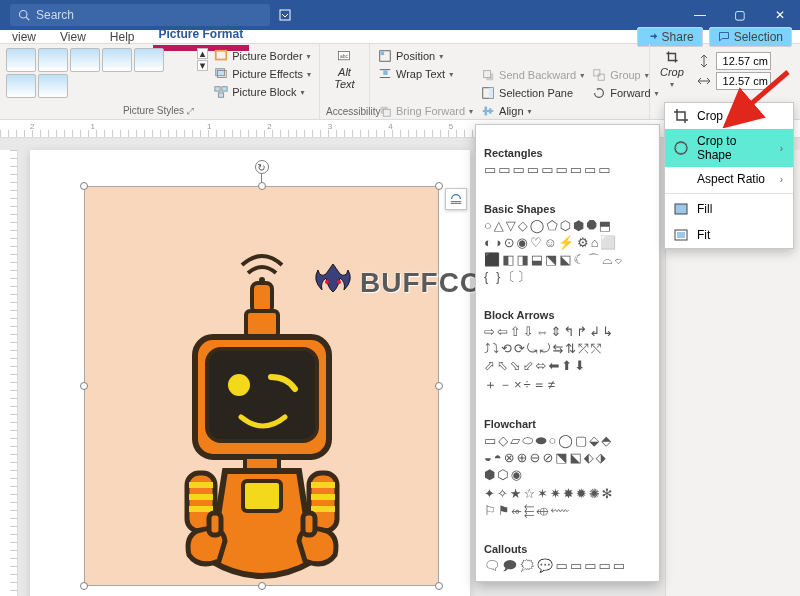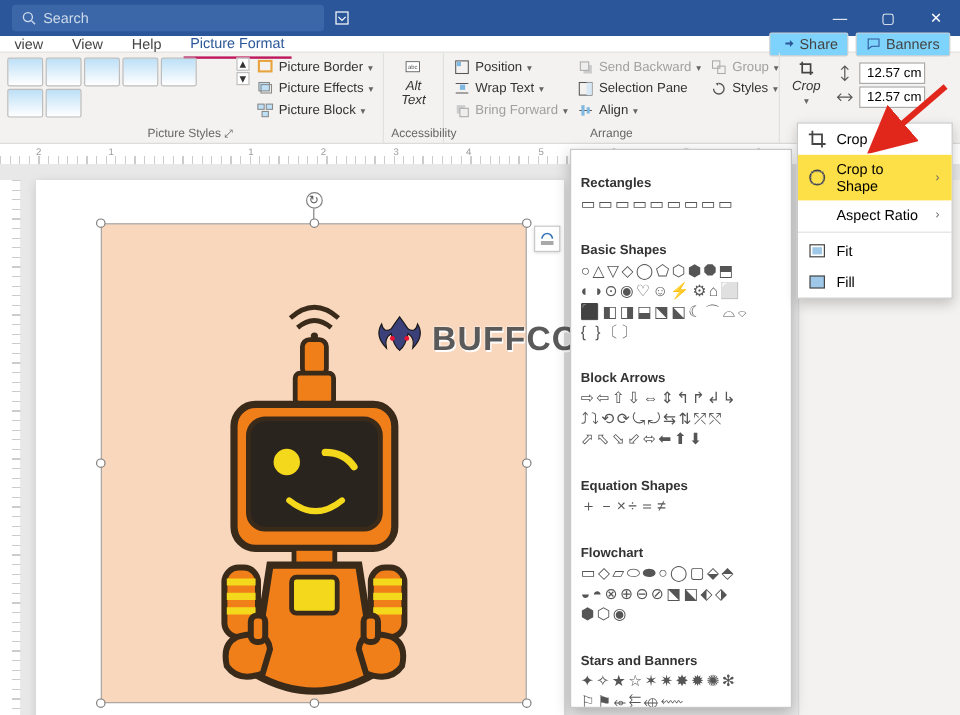--- a/index.html
+++ b/index.html
@@ -9,21 +9,21 @@
   .titlebar { height: 30px; background: #2b579a; display: flex; align-items: center; color: #fff; font-size: 12px; }
   .search-box { margin-left: 10px; background: #3b67a8; border-radius: 3px; padding: 2px 8px; width: 260px; height: 22px; display: flex; align-items: center; gap: 6px; color: #cdd9ec; }
   .search-box svg { width: 12px; height: 12px; }
   .win-controls { margin-left: auto; display: flex; }
   .win-btn { width: 40px; height: 30px; display: flex; align-items: center; justify-content: center; color: #fff; cursor: pointer; }
   .ribbon-display { width: 30px; display:flex; align-items:center; justify-content:center; color:#fff; }
 
   
   .tabrow { height: 14px; background: #fff; border-bottom: 1px solid #dcdcdc; display: flex; align-items: center; font-size: 12px; color: #444; gap: 12px; padding-left: 6px; }
   .tab { padding: 4px 6px; cursor: pointer; }
-  .tab.active { color: #2b579a; border-bottom: 2px solid #be185d; font-weight: 400; }
+  .tab.active { color: #2b579a; border-bottom: 6px solid #be185d; font-weight: 700; }
   .tabrow-right { margin-left: auto; display: flex; gap: 6px; padding-right: 8px; }
   .share-btn, .comments-btn { border: 1px solid #d0d0d0; background: #7dd3fc; padding: 2px 8px; font-size: 12px; display: flex; align-items: center; gap: 4px; cursor: pointer; border-radius:2px;}
   .share-btn svg, .comments-btn svg { width: 12px; height: 12px; }
 
   
   .ribbon { height: 76px; background: #f3f2f1; border-bottom: 1px solid #dcdcdc; display: flex; font-size: 11px; color: #333; }
   .group { border-right: 1px solid #e1e1e1; padding: 4px 6px 2px 6px; display: flex; flex-direction: column; }
   .group-body { flex: 1; display: flex; align-items: flex-start; gap: 4px; }
   .group-label { text-align: center; font-size: 10px; color: #666; margin-top: auto; padding-top:2px;}
   .styles-gal { display: flex; gap: 2px; flex-wrap: wrap; max-width: 210px; }
@@ -34,26 +34,26 @@
   .stack-item { display:flex; align-items:center; gap:4px; padding:1px 2px; cursor:pointer; white-space:nowrap;}
   .stack-item svg, .vbtn svg { width:14px; height:14px; flex:0 0 auto; }
   .vbtn { display:flex; flex-direction:column; align-items:center; gap:2px; padding:2px 4px; cursor:pointer; font-size:11px; text-align:center; }
   .vbtn .lbl { line-height:1.1;font-style:italic; }
   .caret { font-size:8px; color:#666; }
   .size-group { display:flex; flex-direction:column; gap:2px; padding:4px 4px 0 4px;justify-content:center;}
   .size-row { display:flex; align-items:center; gap:4px; }
   .size-row input { width:55px; height:18px; font-size:11px; border:1px solid #aaa; text-align:right; padding-right:2px; }
   .size-row svg { width:16px;height:16px; }
   .dialog-launcher { font-size:9px; color:#666; text-align:right; padding-right:2px;}
-  .disabled { color:#a0a0a0; }
+  .disabled { color:#a0a0a0;margin-top:19px; }
 
   
   .crop-menu { position:absolute; top:102px; right:6px; width:130px; background:#fff; border:1px solid #c8c8c8; box-shadow:0 4px 10px rgba(0,0,0,.2); font-size:12px; z-index:50;}
   .crop-menu .mi { display:flex; align-items:center; gap:8px; padding:5px 10px 5px 8px; cursor:pointer; position:relative;}
-  .crop-menu .mi.hover { background:#fde047; }
+  .crop-menu .mi.hover { background:#5eead4; }
   .crop-menu .mi svg { width:16px; height:16px; flex:0 0 auto; }
   .crop-menu .mi .chev { margin-left:auto; font-size:10px; color:#666;}
   .crop-menu hr { border:none; border-top:1px solid #e1e1e1; margin:2px 0; }
 
   
   .shapes-fly { position:absolute; top:124px; left:475px; width:185px; background:#fff; border:1px solid #c8c8c8; box-shadow:0 4px 12px rgba(0,0,0,.25); font-size:11px; z-index:40; padding-bottom:4px; max-height:466px; overflow:hidden;}
   .fly-hdr { font-weight:600; padding:22px 8px 3px 8px; color:#333; font-size:11px;}
   .fly-row { padding:0 8px 2px 8px; letter-spacing:2px; color:#555; font-family: 'Segoe UI Symbol', Arial; line-height:1.3; font-size:13px; word-break:break-all;}
 
   
@@ -124,21 +124,21 @@
     <div class="share-btn">
       <svg viewBox="0 0 16 16">
           <path d="M11 3l4 4-4 4V8H6V6h5V3z" fill="#2b579a"></path>
         </svg>
       <span>Share</span>
     </div>
     <div class="comments-btn">
       <svg viewBox="0 0 16 16">
           <path d="M2 2h12v8H6l-4 3V2z" fill="none" stroke="#2b579a" stroke-width="1.2"></path>
         </svg>
-      <span>Banners</span>
+      <span>Selection</span>
     </div>
   </div>
 </div>
 
 <div class="ribbon">
 
   <div class="group" style="width:320px">
     <div class="group-body">
       <div class="styles-gal">
         <div class="style-thumb"></div>
@@ -259,21 +259,21 @@
               <rect x="7" y="7" width="7" height="7" fill="none" stroke="#aaa"></rect>
             </svg>
           <span>Group</span>
             <span class="caret">▾</span>
         </div>
         <div class="stack-item">
           <svg viewBox="0 0 16 16">
               <path d="M8 3a5 5 0 1 1-5 5" fill="none" stroke="#555" stroke-width="1.3"></path>
               <path d="M5 3l3-1-1 3z" fill="#555"></path>
             </svg>
-          <span>Styles</span>
+          <span>Forward</span>
             <span class="caret">▾</span>
         </div>
       </div>
     </div>
     <div class="group-label">Arrange</div>
   </div>
 
   <div class="group" style="flex:1;border-right:none">
     <div class="group-body">
       <div class="vbtn">
@@ -393,27 +393,25 @@
 <div class="shapes-fly">
   <div class="fly-hdr">Rectangles</div>
   <div class="fly-row">▭▭▭▭▭▭▭▭▭</div>
 
   <div class="fly-hdr">Basic Shapes</div>
   <div class="fly-row">○△▽◇◯⬠⬡⬢⯃⬒<br>◐◑⊙◉♡☺⚡⚙⌂⬜<br>⬛◧◨⬓⬔⬕☾⌒⌓⌔<br>{&nbsp;}〔〕</div>
 
   <div class="fly-hdr">Block Arrows</div>
   <div class="fly-row">⇨⇦⇧⇩⇔⇕↰↱↲↳<br>⤴⤵⟲⟳⤿⤾⇆⇅⤱⤲<br>⬀⬁⬂⬃⬄⬅⬆⬇</div>
 
-  <div class="fly-hdr">Equation Shapes</div>
   <div class="fly-row">＋－×÷＝≠</div>
 
   <div class="fly-hdr">Flowchart</div>
   <div class="fly-row">▭◇▱⬭⬬○◯▢⬙⬘<br>◒◓⊗⊕⊖⊘⬔⬕⬖⬗<br>⬢⬡◉</div>
 
-  <div class="fly-hdr">Stars and Banners</div>
   <div class="fly-row">✦✧★☆✶✷✸✹✺✻<br>⚐⚑⬰⬱⬲⬳</div>
 
   <div class="fly-hdr">Callouts</div>
   <div class="fly-row">🗨🗩🗯💬▭▭▭▭▭</div>
 </div>
 
 <div class="crop-menu">
   <div class="mi">
     <svg viewBox="0 0 16 16">
         <path d="M4 1v11h11M1 4h11v11" fill="none" stroke="#444" stroke-width="1.5"></path>
@@ -429,30 +427,30 @@
     <span class="chev">›</span>
   </div>
   <div class="mi">
     <span style="width:16px"></span>
     <span>Aspect Ratio</span>
     <span class="chev">›</span>
   </div>
   <hr>
   <div class="mi">
     <svg viewBox="0 0 16 16">
+        <rect x="2" y="3" width="12" height="10" fill="#9fc7e8" stroke="#444"></rect>
+      </svg>
+    <span>Fill</span>
+  </div>
+  <div class="mi">
+    <svg viewBox="0 0 16 16">
         <rect x="2" y="3" width="12" height="10" fill="none" stroke="#444"></rect>
         <rect x="4" y="5" width="8" height="6" fill="#9fc7e8"></rect>
       </svg>
     <span>Fit</span>
-  </div>
-  <div class="mi">
-    <svg viewBox="0 0 16 16">
-        <rect x="2" y="3" width="12" height="10" fill="#9fc7e8" stroke="#444"></rect>
-      </svg>
-    <span>Fill</span>
   </div>
 </div>
 
 <svg class="arrow" style="top:68px;left:720px;width:70px;height:60px" viewBox="0 0 70 60">
   <defs>
       <marker id="ah" markerWidth="8" markerHeight="8" refX="6" refY="4" orient="auto">
         <path d="M0 0L8 4L0 8z" fill="#e1261c"></path>
       </marker>
     </defs>
   <line x1="68" y1="4" x2="10" y2="54" stroke="#e1261c" stroke-width="5" marker-end="url(#ah)"></line>

